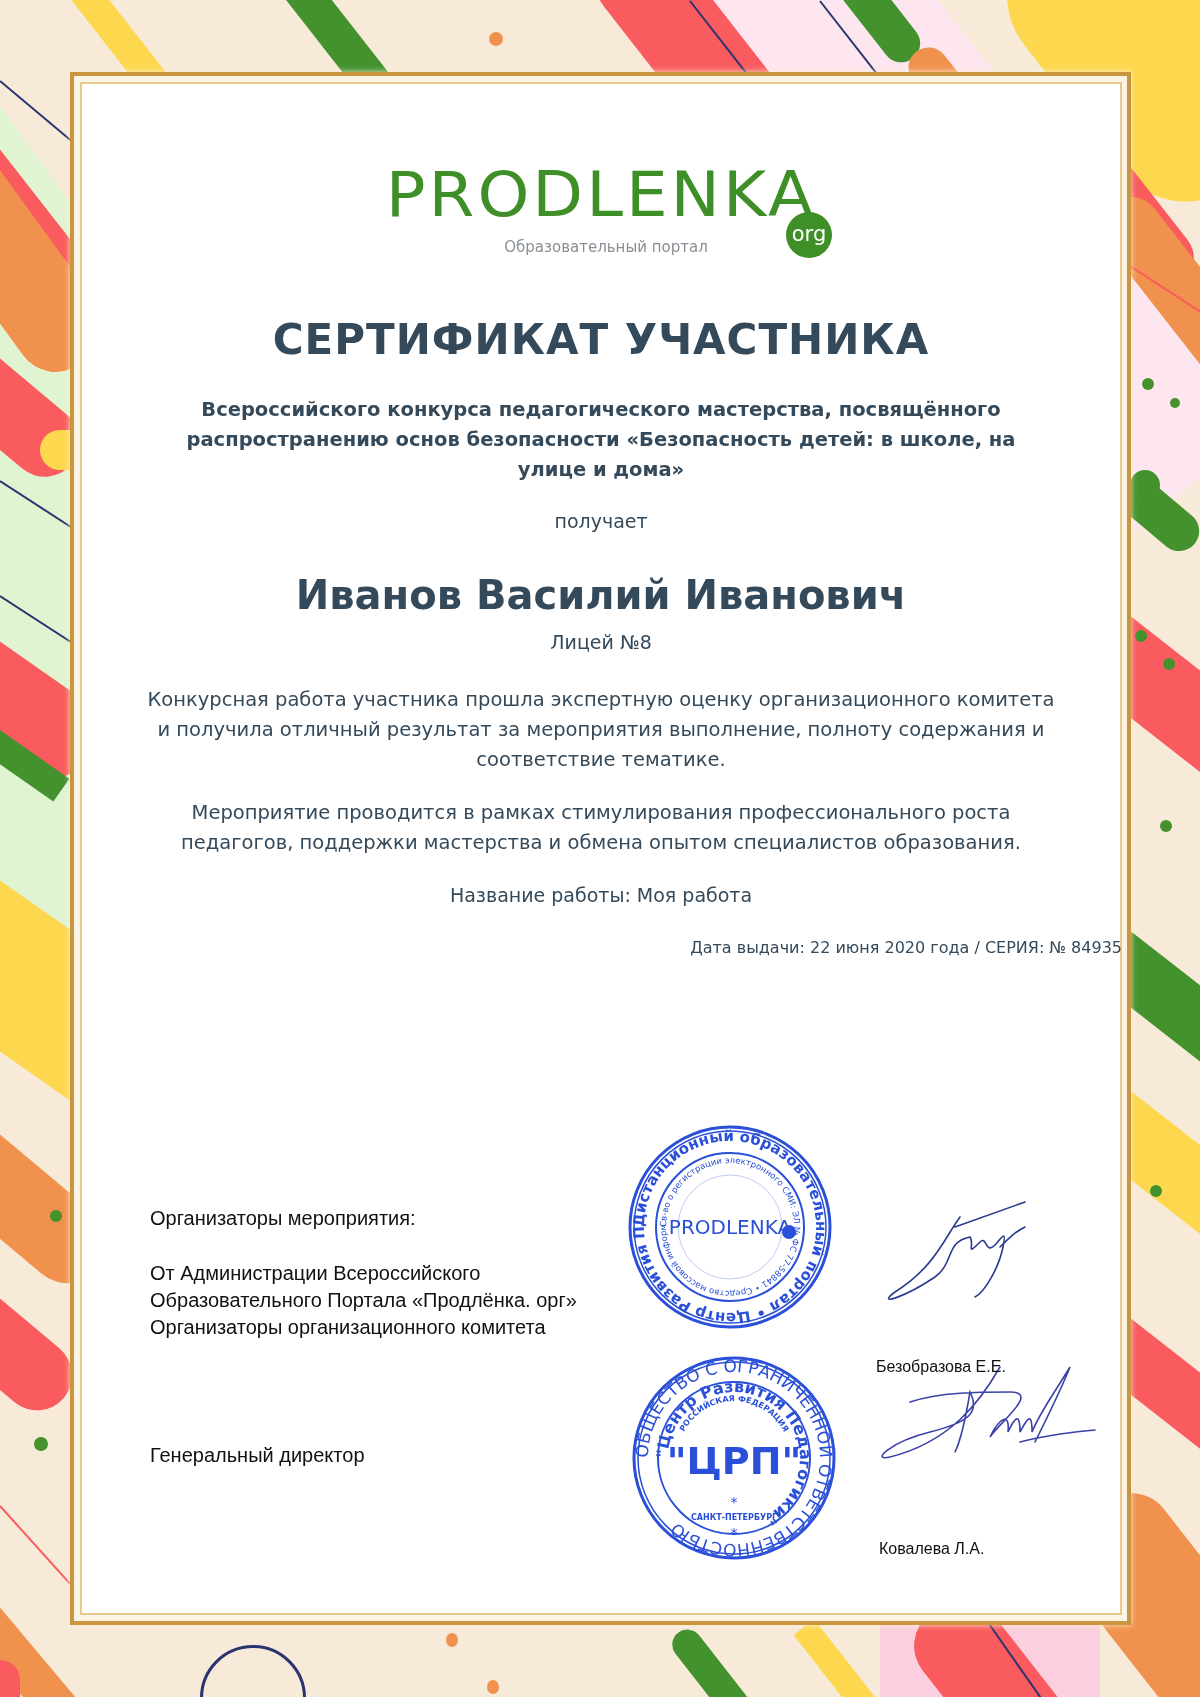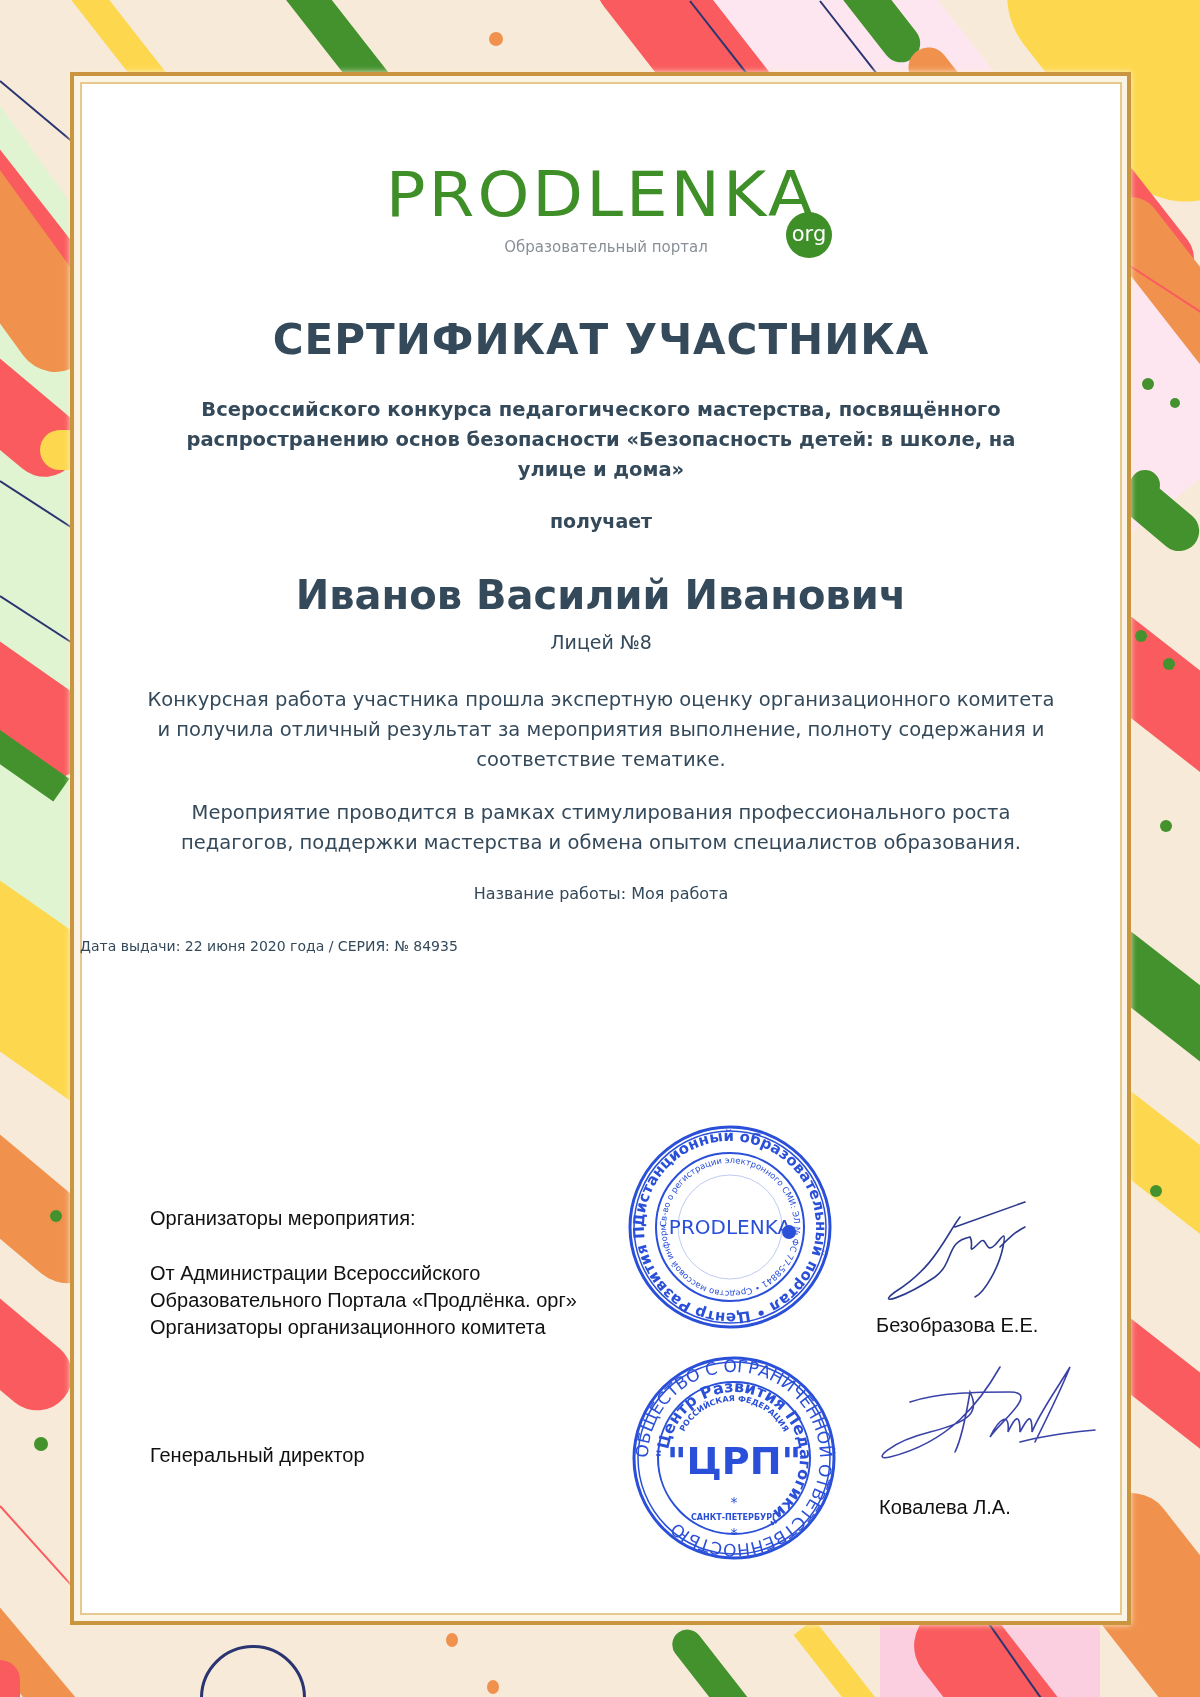--- a/index.html
+++ b/index.html
@@ -44,49 +44,49 @@
     .title {
       position: absolute; left: 0; right: 0; top: 233px; text-align: center;
       font-size: 42px; font-weight: bold; color: #34495a; letter-spacing: 1px;
     }
     .subtitle {
       position: absolute; left: 70px; right: 70px; top: 313px; text-align: center;
       font-size: 19.5px; font-weight: bold; color: #34495a; line-height: 30px;
     }
     .receives {
       position: absolute; left: 0; right: 0; top: 428px; text-align: center;
-      font-size: 19px; color: #34495a; font-weight: bold;
+      font-size: 19px; color: #34495a;
     }
     .name {
       position: absolute; left: 0; right: 0; top: 474px; text-align: center;
       font-size: 40px; font-weight: bold; color: #34495a; margin-top: 16px;
     }
     .org {
       position: absolute; left: 0; right: 0; top: 549px; text-align: center;
       font-size: 19px; color: #34495a;
     }
     .para {
       position: absolute; left: 60px; right: 60px; text-align: center;
       font-size: 19.5px; color: #34495a; line-height: 30px;
     }
     .para1 { top: 603px; }
     .para2 { top: 716px; }
-    .work { position: absolute; left: 0; right: 0; top: 802px; text-align: center; font-size: 16px; color: #34495a; }
-    .issued { position: absolute; left: 0; right: 0; top: 856px; text-align: left; font-size: 14px; color: #34495a; }
+    .work { position: absolute; left: 0; right: 0; top: 802px; text-align: center; font-size: 19px; color: #34495a; }
+    .issued { position: absolute; left: 0; right: 0; top: 856px; text-align: right; font-size: 16px; color: #34495a; }
 
     .org-block {
       position: absolute; left: 70px; font-family: "Liberation Sans", sans-serif;
       font-size: 20px; color: #111; line-height: 27px;
     }
     .ob-head { top: 1123px; }
     .ob-1 { top: 1178px; }
     .ob-2 { top: 1360px; }
     .signer {
       position: absolute; font-family: "Liberation Sans", sans-serif;
-      font-size: 20px; color: #111;
+      font-size: 16px; color: #111; margin-top: 44px;
     }
     .signer-1 { left: 796px; top: 1232px; }
     .signer-2 { left: 799px; top: 1414px; }
 
     .stamp { position: absolute; }
     .stamp-1 { left: 545px; top: 1040px; }
     .stamp-2 { left: 548px; top: 1270px; }
     .sig { position: absolute; }
     .sig-1 { left: 795px; top: 1115px; }
     .sig-2 { left: 790px; top: 1280px; }

